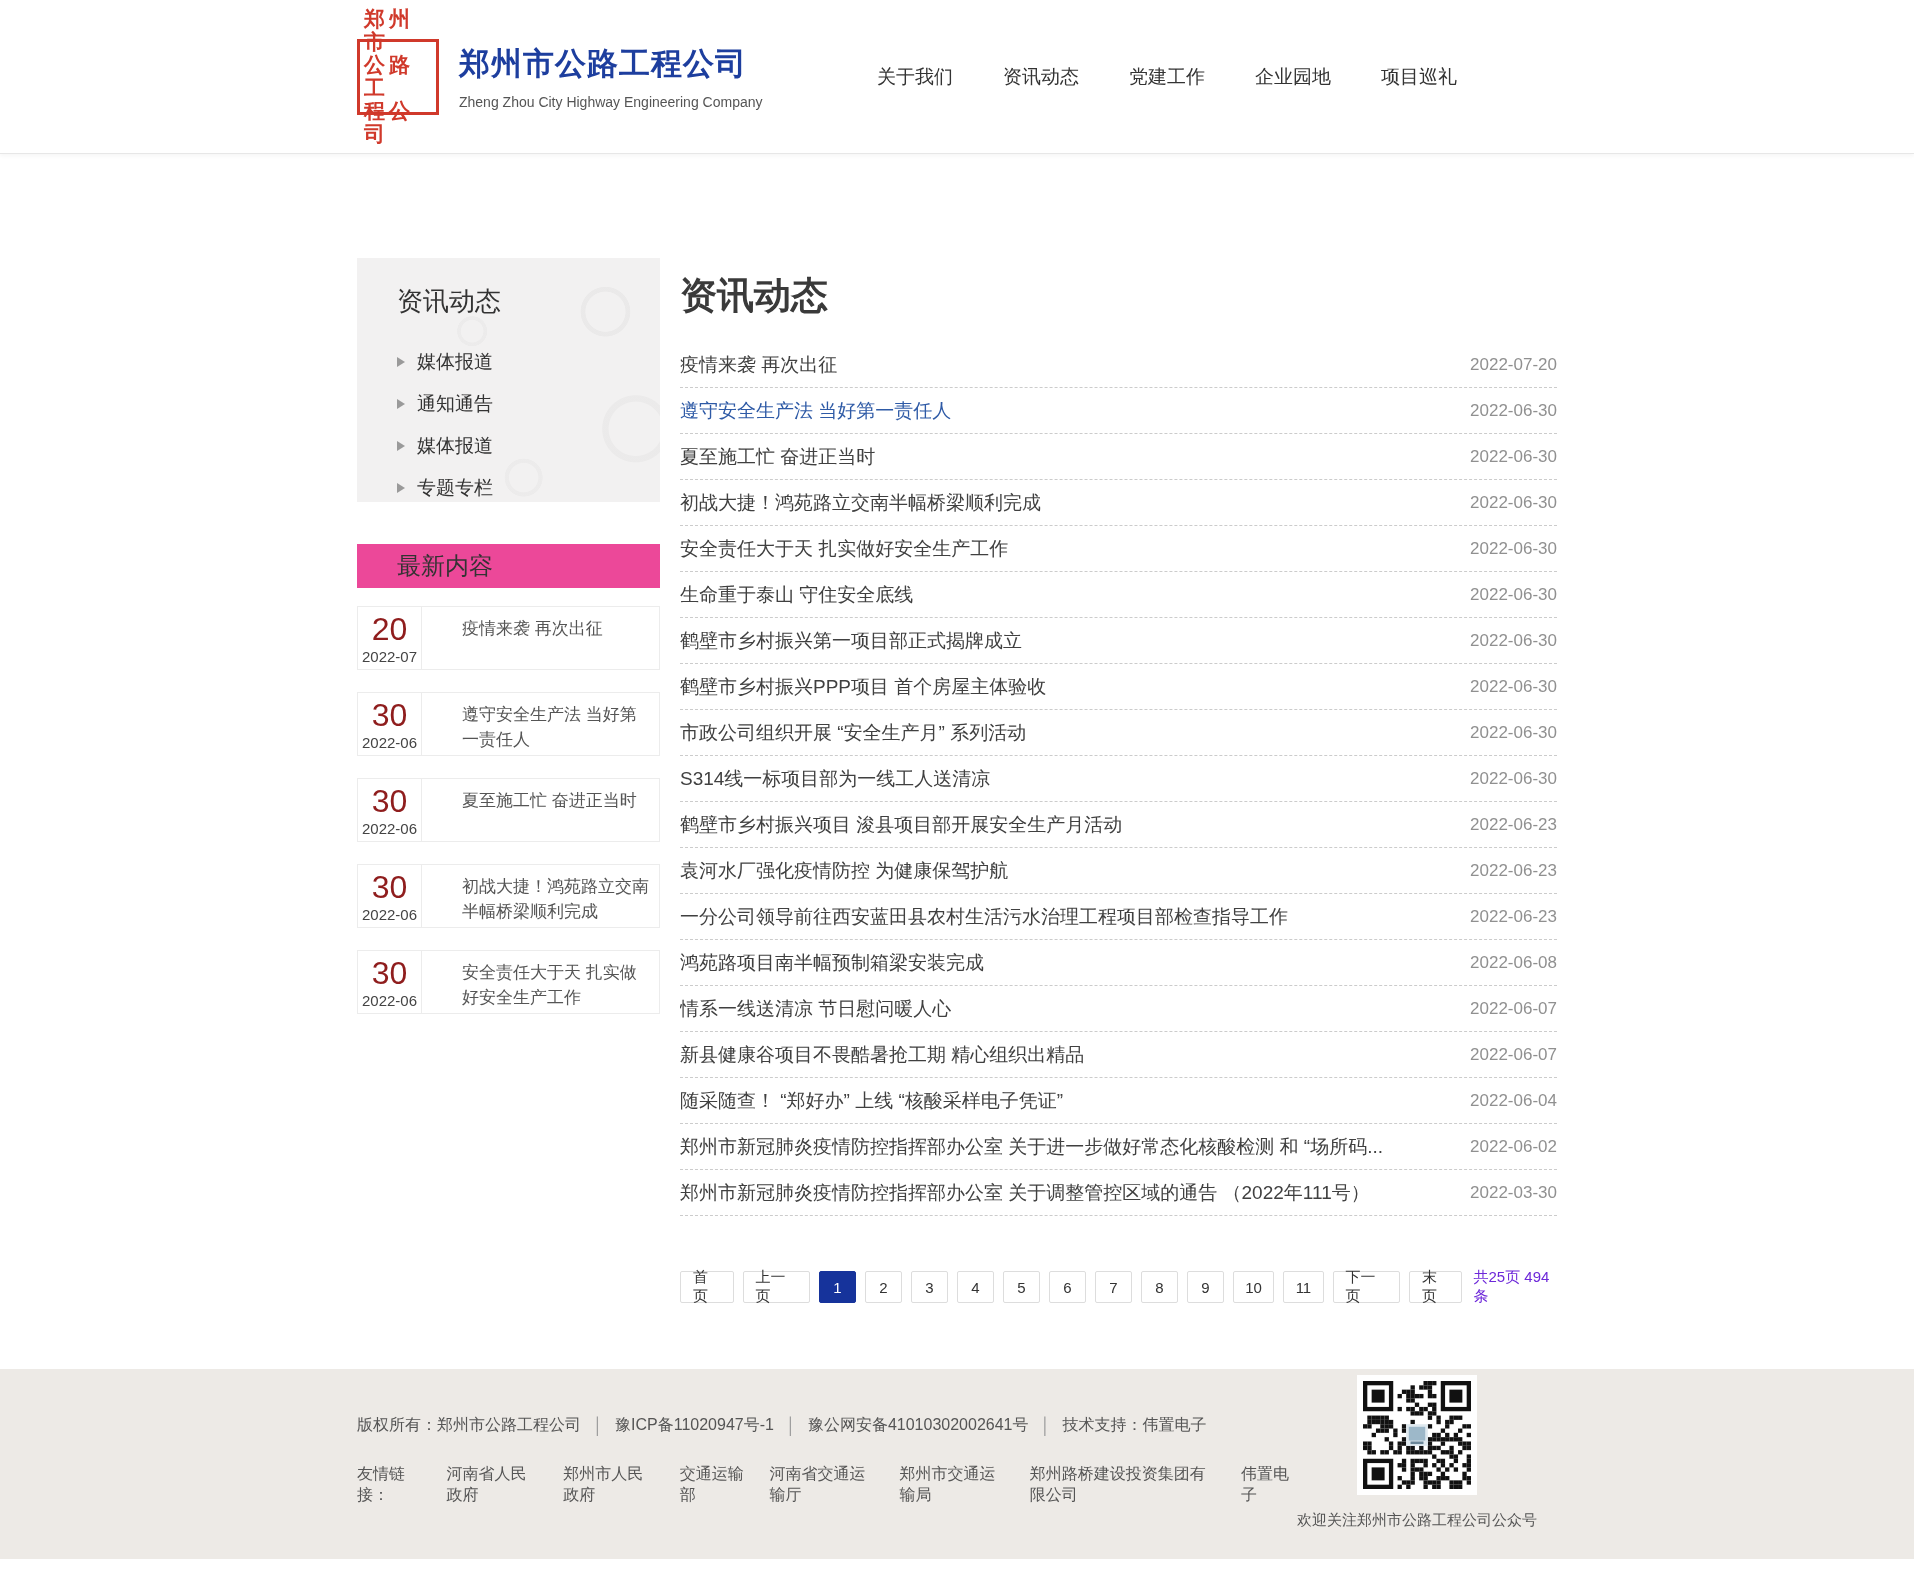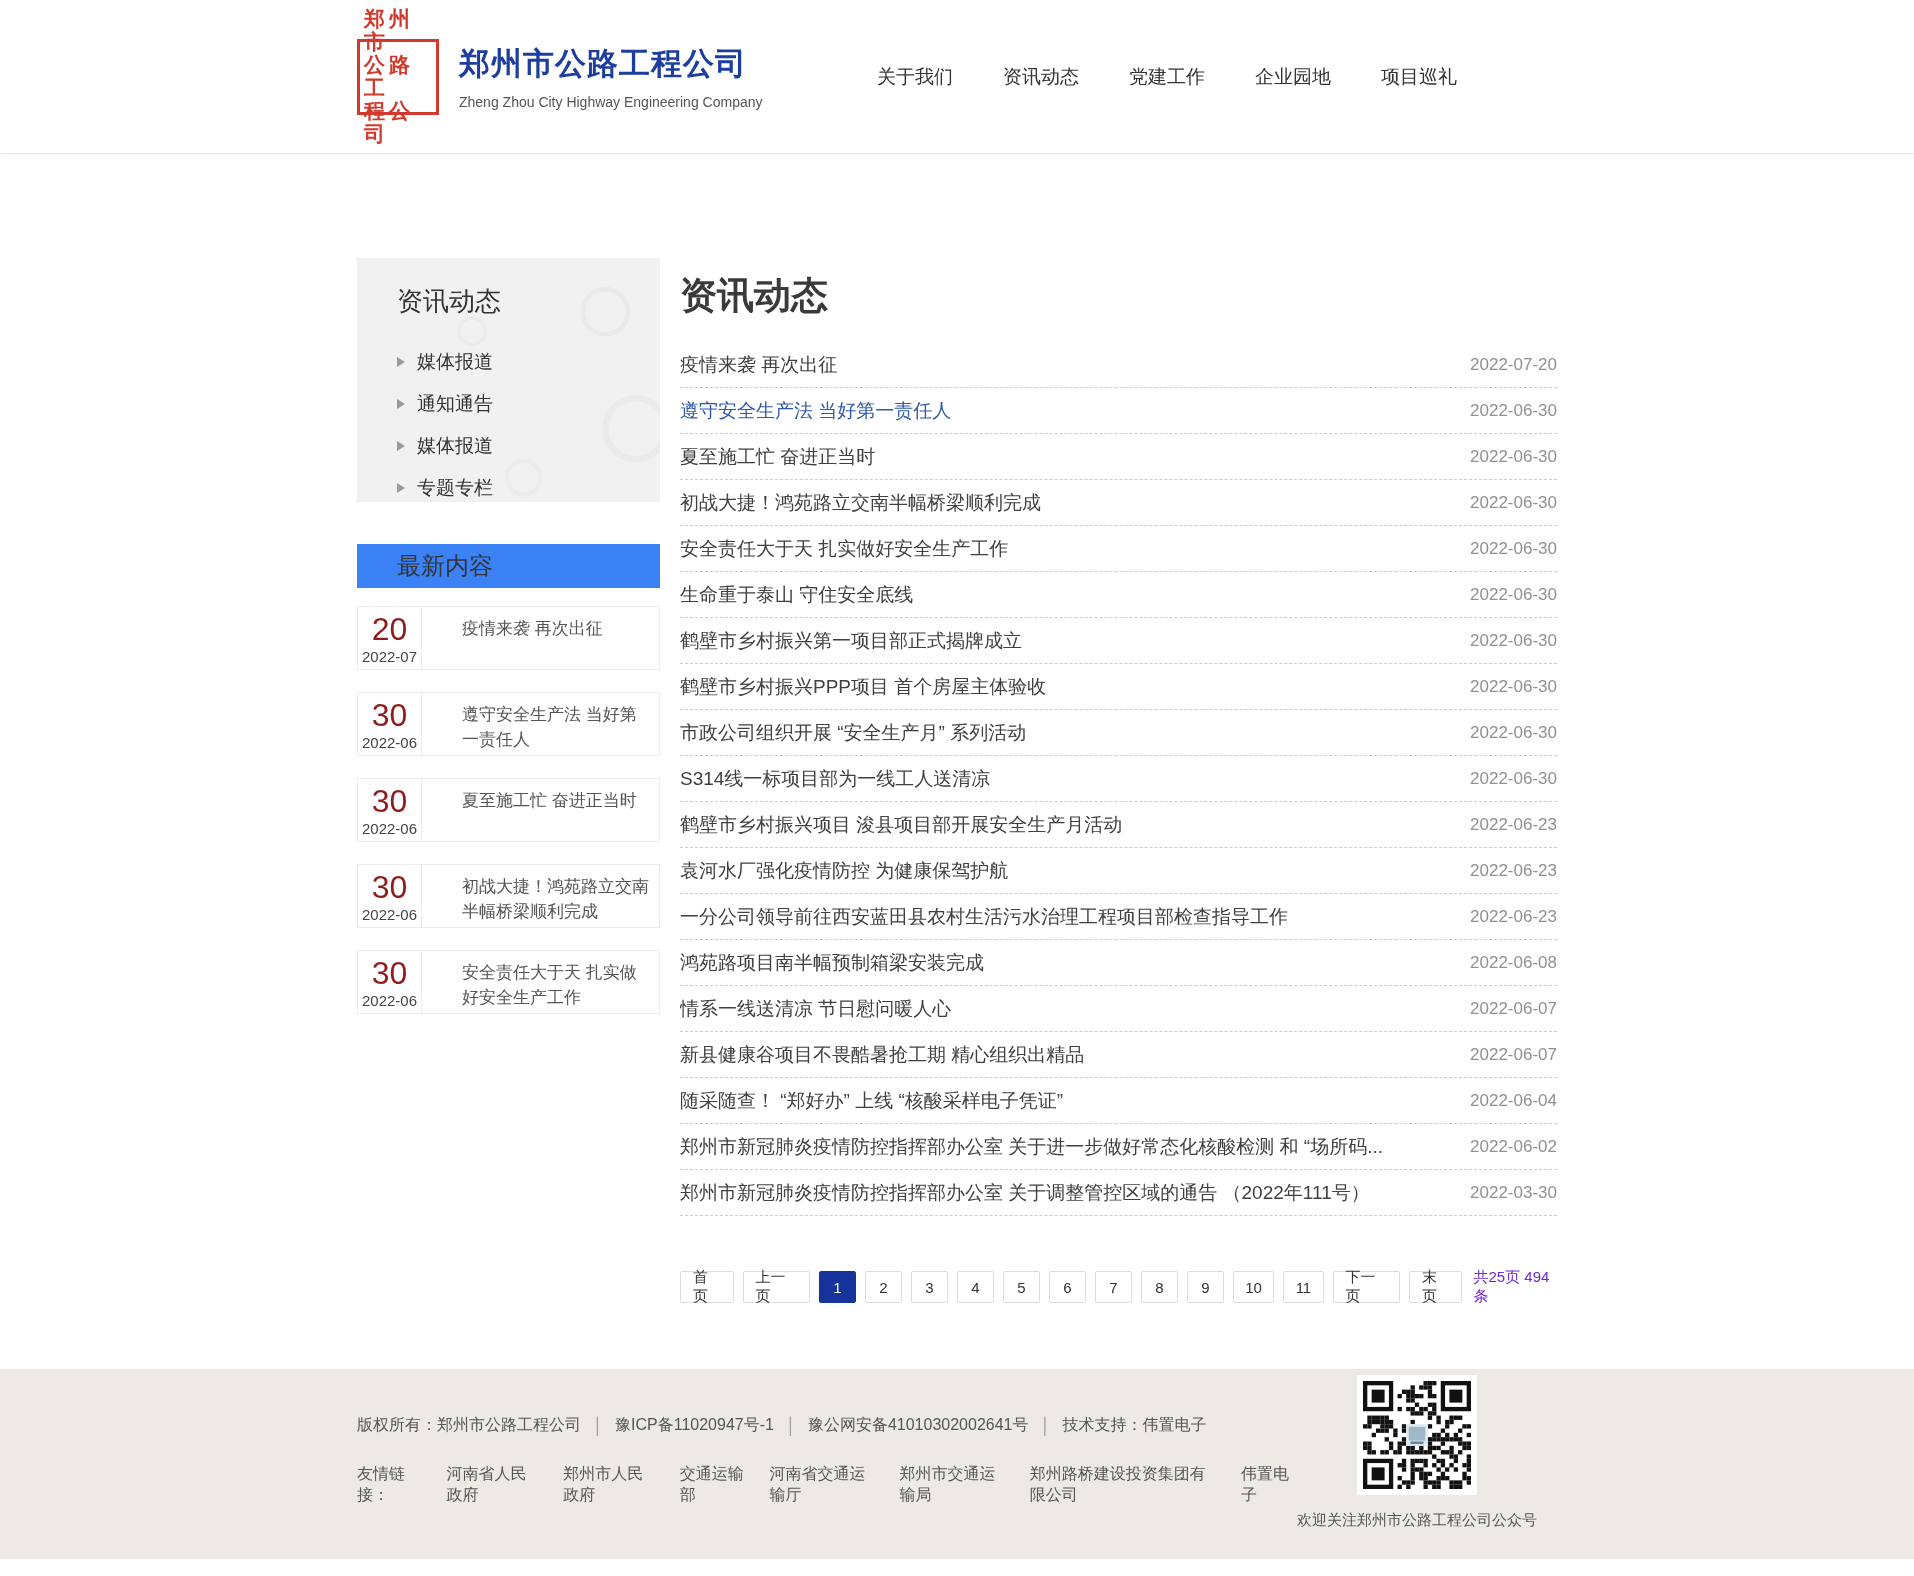--- a/index.html
+++ b/index.html
@@ -28,21 +28,21 @@
     background-image:
       radial-gradient(circle 34px at 82% 22%, transparent 58%, rgba(0,0,0,0.030) 60%, rgba(0,0,0,0.030) 72%, transparent 74%),
       radial-gradient(circle 46px at 92% 70%, transparent 58%, rgba(0,0,0,0.028) 60%, rgba(0,0,0,0.028) 72%, transparent 74%),
       radial-gradient(circle 26px at 55% 90%, transparent 55%, rgba(0,0,0,0.025) 58%, rgba(0,0,0,0.025) 72%, transparent 74%),
       radial-gradient(circle 20px at 38% 30%, transparent 55%, rgba(0,0,0,0.022) 58%, rgba(0,0,0,0.022) 74%, transparent 76%); }
   .panel-cat h2 { font-size:26px; font-weight:normal; color:#333; margin-bottom:22px; }
   .cat-item { display:flex; align-items:center; height:42px; cursor:pointer; }
   .tri { width:0; height:0; border-left:8px solid #9a9a9a; border-top:5px solid transparent; border-bottom:5px solid transparent; margin-right:12px; }
   .cat-label { font-size:19px; color:#333; }
 
-  .panel-latest-head { margin-top:42px; height:44px; background:#3b82f6; display:flex; align-items:center; padding-left:40px; }
+  .panel-latest-head { margin-top:42px; height:44px; background:#ec4899; display:flex; align-items:center; padding-left:40px; }
   .panel-latest-head h2 { font-size:24px; font-weight:normal; color:#333; }
   .latest-list { margin-top:18px; }
   .latest-item { display:flex; height:64px; margin-bottom:22px; border:1px solid #ececec; background:#fff; cursor:pointer;gap:26px; }
   .latest-date { width:64px; flex:none; border-right:1px solid #ececec; display:flex; flex-direction:column; align-items:center; justify-content:center; }
   .latest-day { font-size:32px; color:#8f1d1d; line-height:34px; }
   .latest-ym { font-size:15px; color:#444; margin-top:2px; }
   .latest-title { flex:1; padding:9px 10px 0 14px; font-size:17px; line-height:25px; color:#555; }
 
   
   .main h1 { font-size:37px; color:#3a3a3a; font-weight:bold; line-height:44px; }

